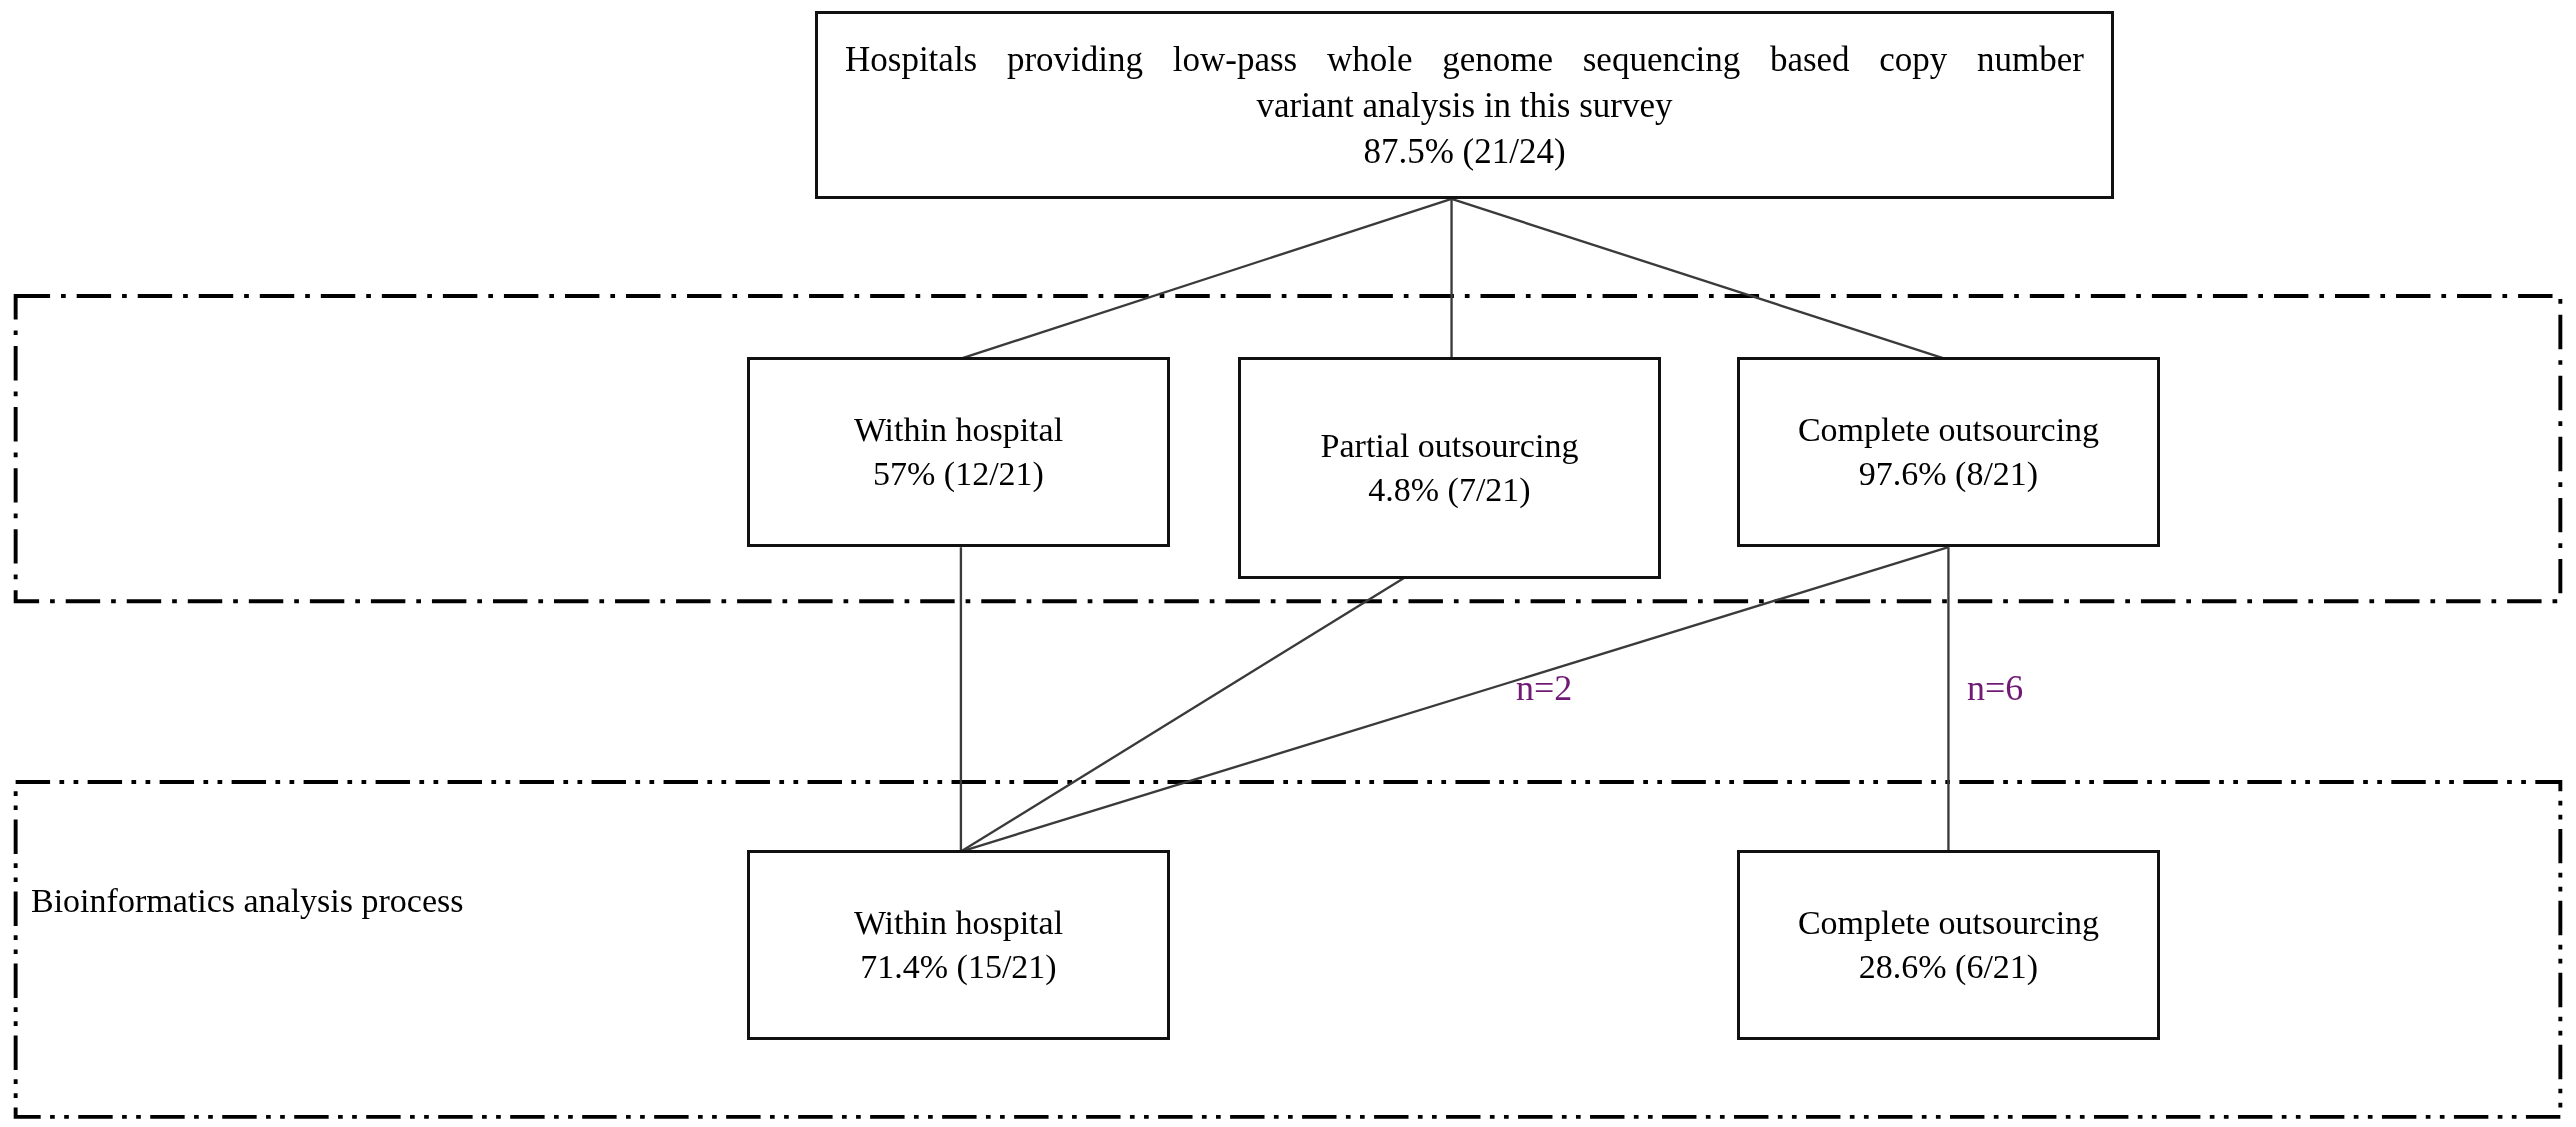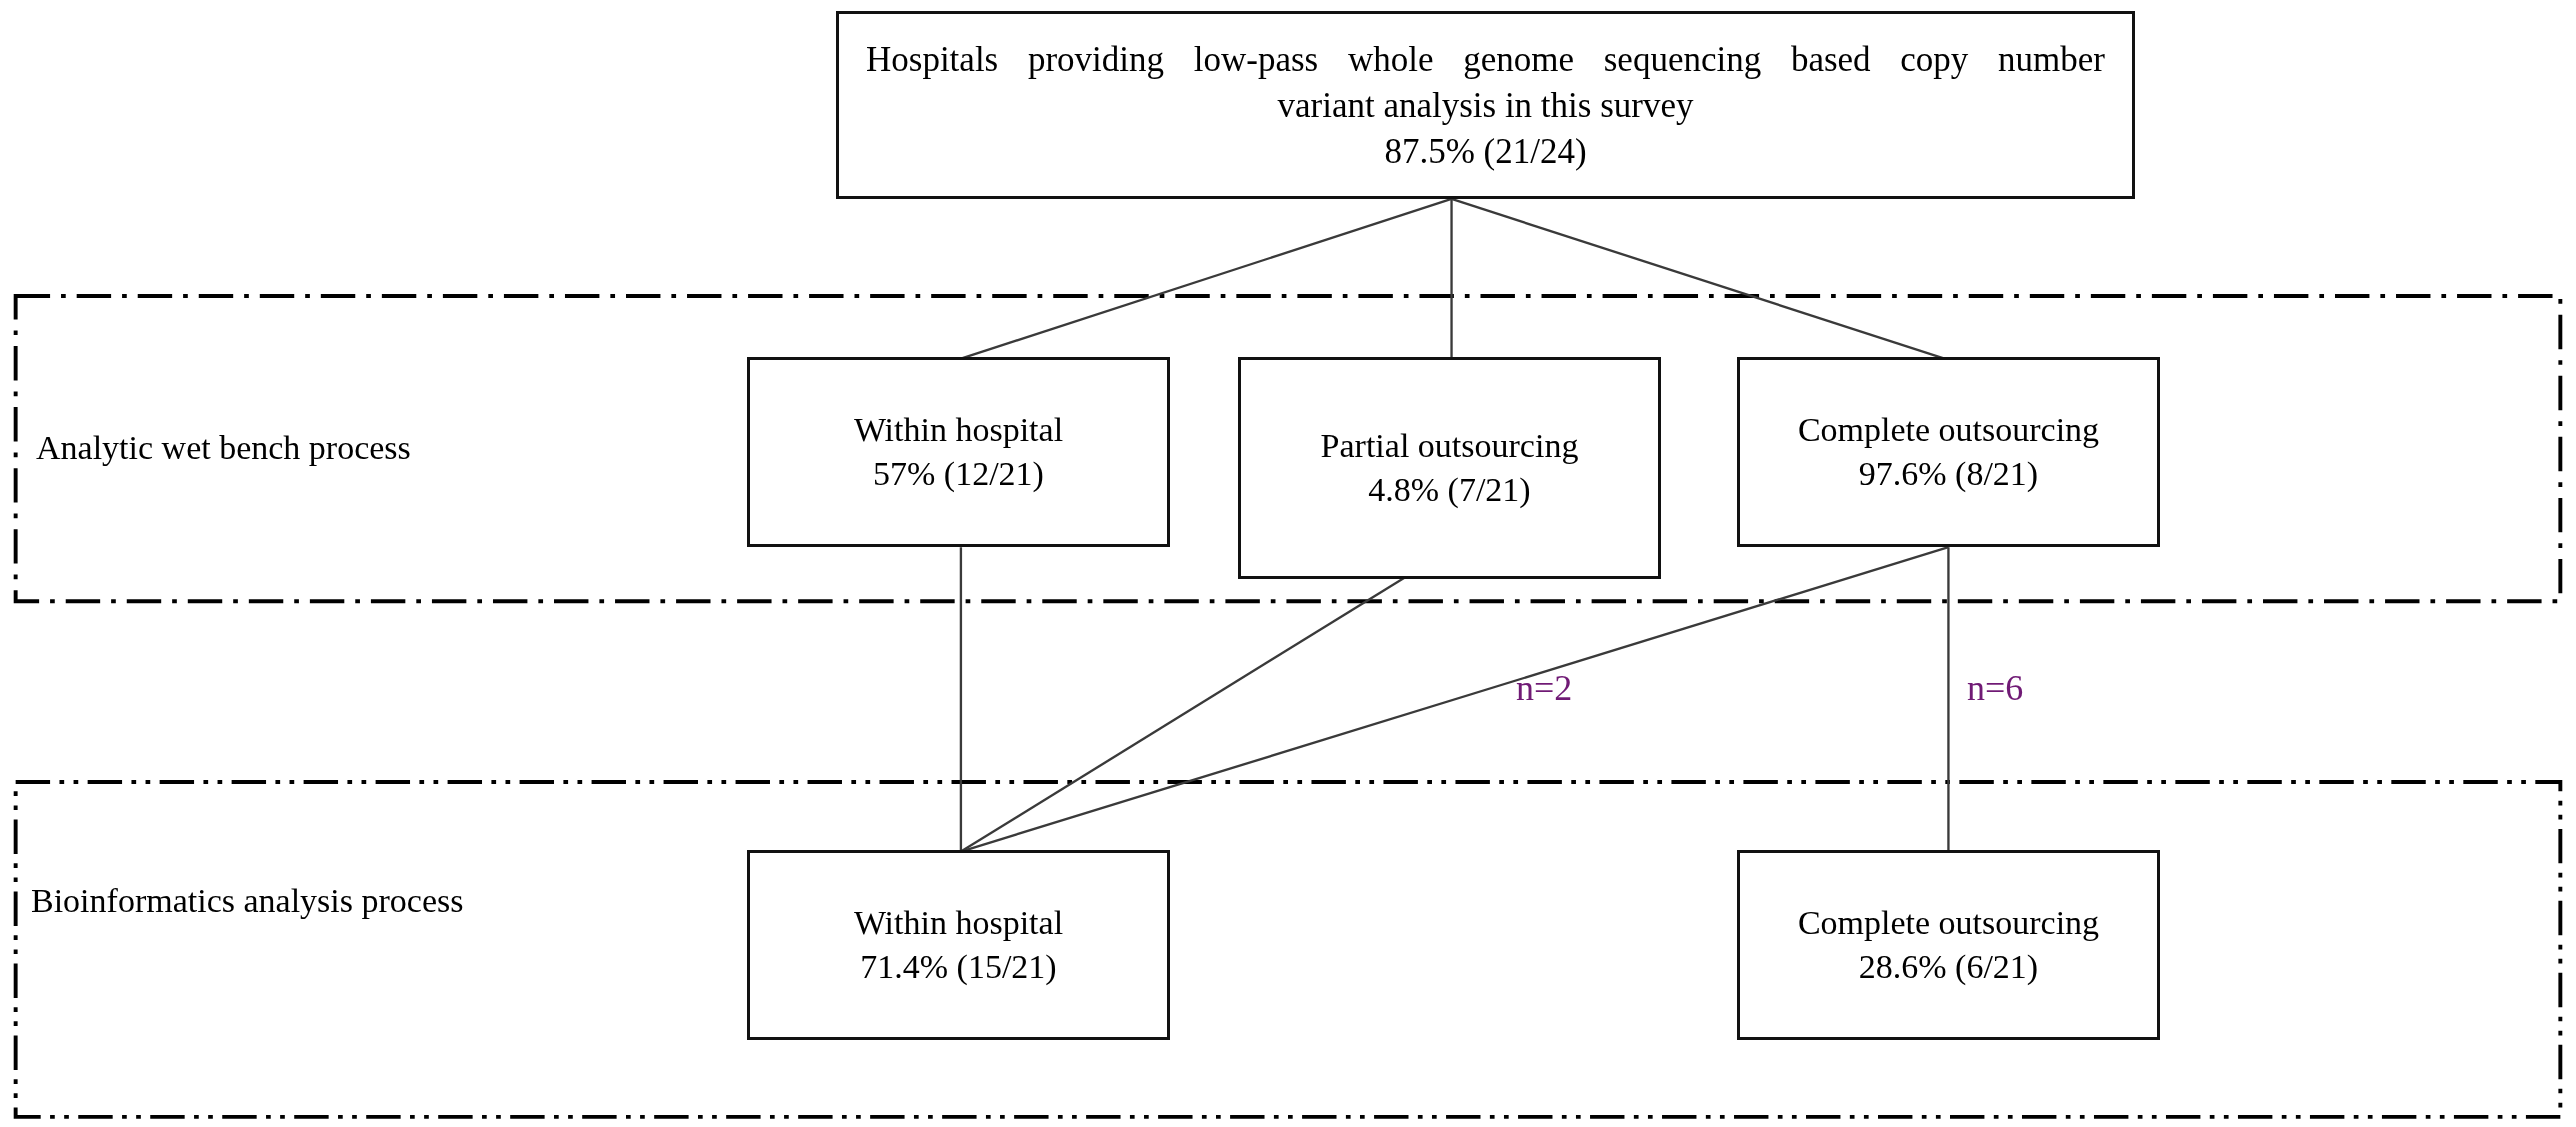--- a/index.html
+++ b/index.html
@@ -46,21 +46,21 @@
     line-height: 1.30;
   }
   .node .line {
     display: block;
     white-space: nowrap;
   }
   .node.wide .line {
     white-space: normal;
   }
   .node-top {
-    left: 836px;
+    left: 815px;
     top: 11px;
     width: 1299px;
     height: 188px;
     font-size: 35px;
     padding: 0 27px;
   }
   .node-top .line1 {
     text-align: justify;
     text-align-last: justify;
     width: 100%;
@@ -131,20 +131,19 @@
 
   <div class="node node-bot-a">
     <span class="line">Within hospital</span>
     <span class="line">71.4% (15/21)</span>
   </div>
   <div class="node node-bot-b">
     <span class="line">Complete outsourcing</span>
     <span class="line">28.6% (6/21)</span>
   </div>
 
-  <div class="panel-label panel-label-wet">Analytic wet bench process</div>
   <div class="panel-label panel-label-bio">Bioinformatics analysis process</div>
 
   <div class="edge-label edge-label-n2">n=2</div>
   <div class="edge-label edge-label-n6">n=6</div>
 
 </div>
 
 
 </body></html>

